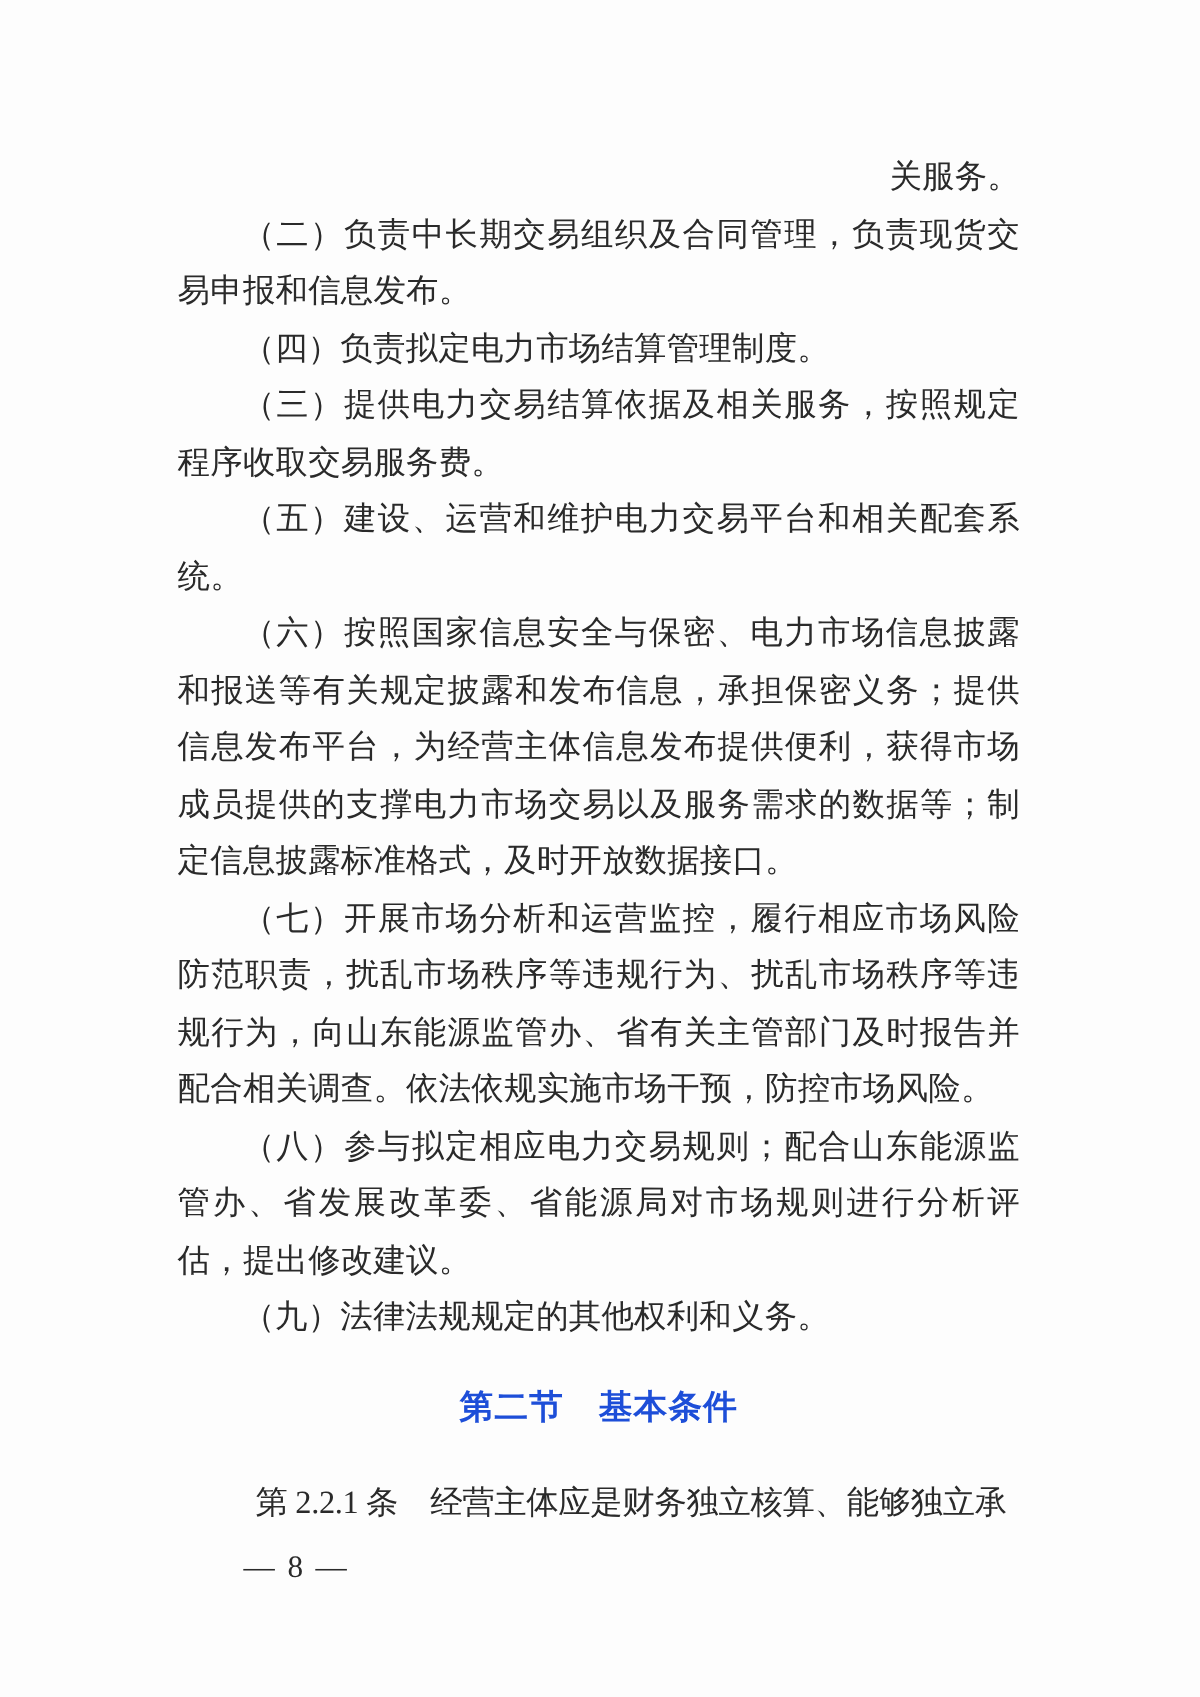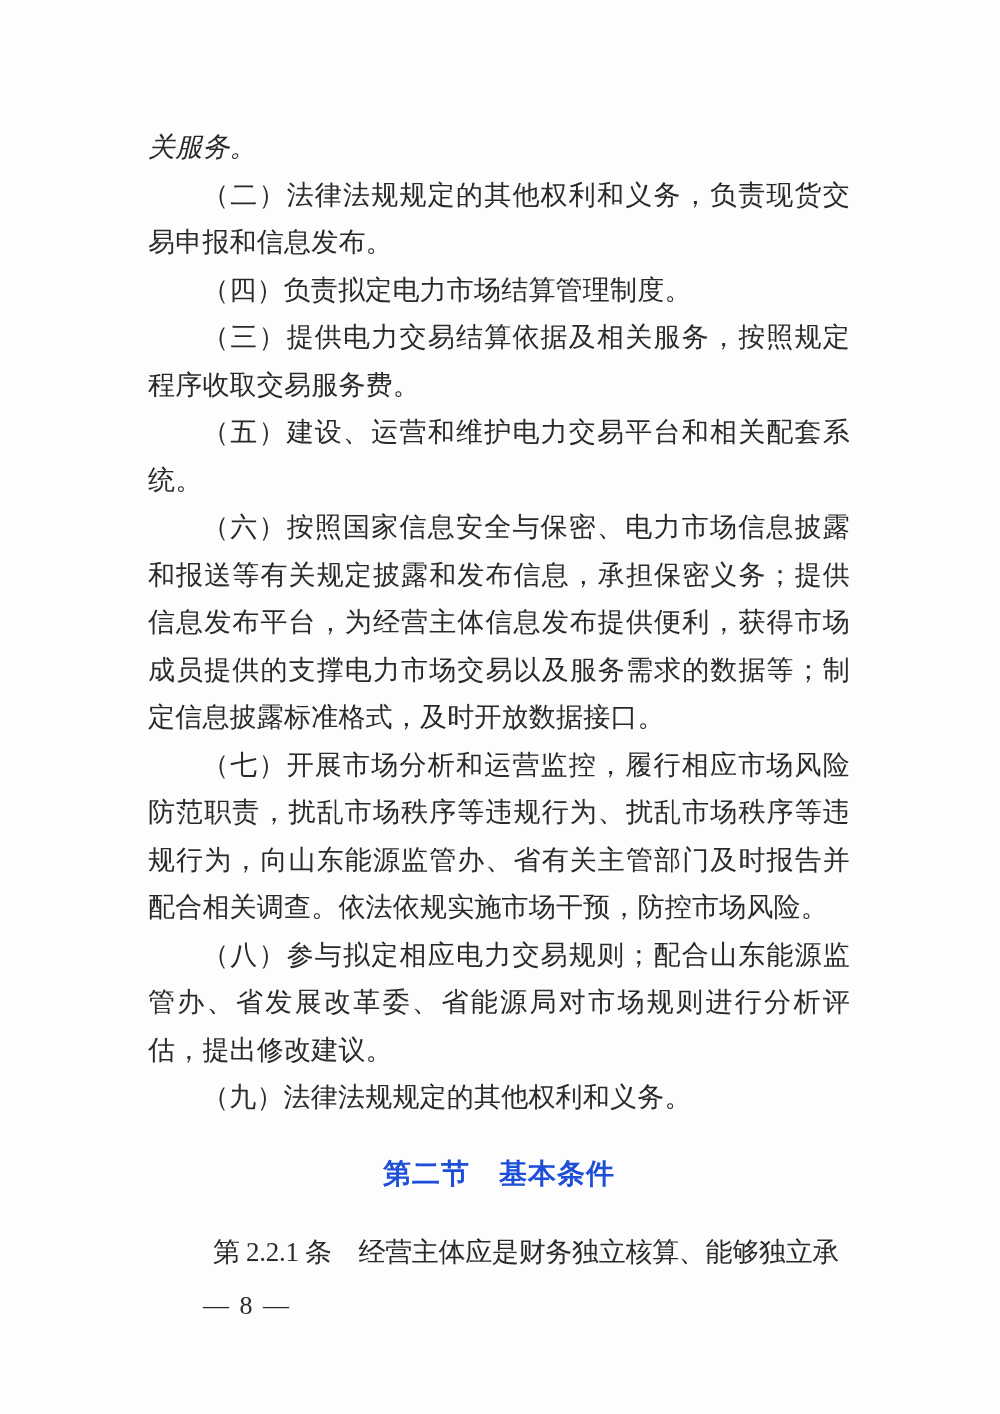--- a/index.html
+++ b/index.html
@@ -35,22 +35,21 @@
     text-align: justify;
     text-justify: inter-ideograph;
     letter-spacing: 0.2px;
   }
 
   .content p { margin: 0; }
 
   
   .cont-line {
     text-indent: 0;
-    text-align: left;
-    font-style: italic;
+    text-align: right;
   }
 
   
   .para {
     text-indent: 2em;
   }
 
   .section-heading {
     font-size: 28px;
     line-height: 47.5px;
@@ -82,21 +81,21 @@
 </style>
 </head>
 <body>
 
 <div class="page">
 
   <div class="content">
 
     <p class="cont-line">关服务。</p>
 
-    <p class="para">（二）法律法规规定的其他权利和义务，负责现货交易申报和信息发布。</p>
+    <p class="para">（二）负责中长期交易组织及合同管理，负责现货交易申报和信息发布。</p>
 
     <p class="para">（四）负责拟定电力市场结算管理制度。</p>
 
     <p class="para">（三）提供电力交易结算依据及相关服务，按照规定程序收取交易服务费。</p>
 
     <p class="para">（五）建设、运营和维护电力交易平台和相关配套系统。</p>
 
     <p class="para">（六）按照国家信息安全与保密、电力市场信息披露和报送等有关规定披露和发布信息，承担保密义务；提供信息发布平台，为经营主体信息发布提供便利，获得市场成员提供的支撑电力市场交易以及服务需求的数据等；制定信息披露标准格式，及时开放数据接口。</p>
 
     <p class="para">（七）开展市场分析和运营监控，履行相应市场风险防范职责，扰乱市场秩序等违规行为、扰乱市场秩序等违规行为，向山东能源监管办、省有关主管部门及时报告并配合相关调查。依法依规实施市场干预，防控市场风险。</p>

